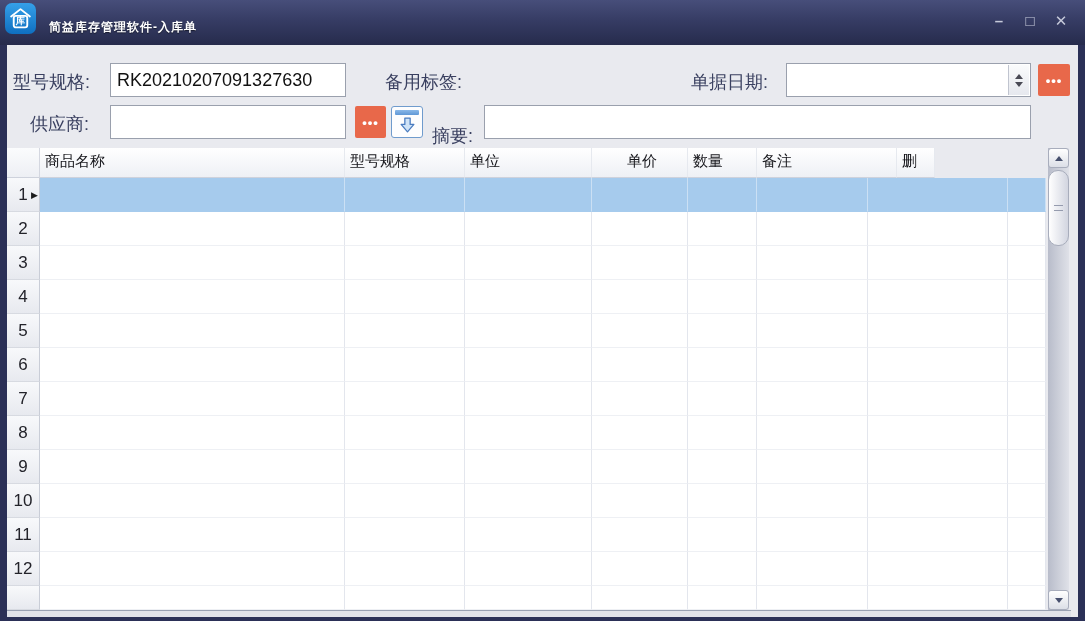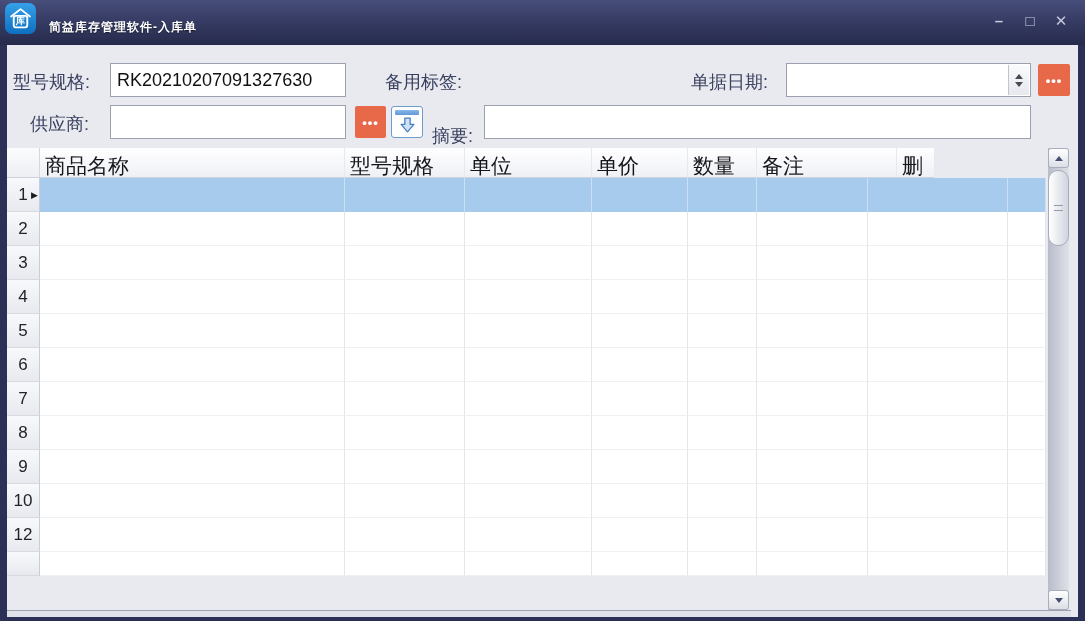--- a/index.html
+++ b/index.html
@@ -32,21 +32,21 @@
     font-size:13px;font-weight:bold;letter-spacing:1px;cursor:default;}
   .btn-winarrow{position:absolute;background:#fdfdfe;border:1px solid #6f9bcd;border-radius:3px;box-sizing:border-box;padding:2px;}
   .mini-titlebar{height:5px;background:linear-gradient(#8ab8e8,#5f97d6);border-radius:1px;margin:1px 1px 2px 1px;}
   .mini-arrow{display:flex;justify-content:center;}
 
   
   .table{position:absolute;left:7px;top:148px;width:1039px;}
   .header-row{display:flex;height:30px;}
   .corner{width:33px;box-sizing:border-box;background:linear-gradient(#fbfcfd,#edeff4);
     border-right:1px solid #d4d7e0;border-bottom:1px solid #ced2dc;}
-  .th{box-sizing:border-box;padding:4px 0 0 5px;font-size:21px;color:#15151a;white-space:nowrap;overflow:hidden;
+  .th{box-sizing:border-box;padding:4px 0 0 5px;font-size:15px;color:#15151a;white-space:nowrap;overflow:hidden;
     background:linear-gradient(#ffffff,#eef0f5);border-right:1px solid #e6e9ef;border-bottom:1px solid #ced2dc;}
   .tr{display:flex;height:34px;}
   .tr.partial{height:24px;}
   .gutter-cell{width:33px;box-sizing:border-box;background:linear-gradient(#f8f9fb,#e7e9ef);
     border-right:1px solid #c9cdd7;border-bottom:1px solid #d7dae1;font-size:17px;color:#23232a;
     display:flex;align-items:center;justify-content:center;position:relative;}
   .row-arrow{position:absolute;right:1px;top:50%;transform:translateY(-50%);font-size:9px;color:#1c1c1c;}
   .td{box-sizing:border-box;background:#ffffff;border-right:1px solid #e3e6ed;border-bottom:1px solid #eef0f4;}
   .tr.selected .td{background:#a6cbed;border-right-color:#cbe0f4;border-bottom-color:#a6cbed;}
 
@@ -115,21 +115,21 @@
 
   <div class="form-label" style="left:432px;top:124px;">摘要:</div>
   <input class="text-input" style="left: 484px; top: 105px; width: 547px; height: 34px;" value="">
 
   <div class="table">
     <div class="header-row">
       <div class="corner"></div>
     <div class="th" style="width: 305px;">商品名称</div>
         <div class="th" style="width: 120px;">型号规格</div>
         <div class="th" style="width: 127px;">单位</div>
-        <div class="th" style="width: 96px;">单价</div>
+        <div class="th" style="width: 96px; text-align: center;">单价</div>
         <div class="th" style="width: 69px;">数量</div>
         <div class="th" style="width: 140px;">备注</div>
         <div class="th" style="width: 38px;">删</div>
       </div>
     <div>
         <div class="tr selected">
           <div class="gutter-cell">1<span class="row-arrow">▶</span></div>
           <div class="td" style="width: 305px;"></div>
           <div class="td" style="width: 120px;"></div>
           <div class="td" style="width: 127px;"></div>
@@ -232,20 +232,31 @@
           <div class="td" style="width: 305px;"></div>
           <div class="td" style="width: 120px;"></div>
           <div class="td" style="width: 127px;"></div>
           <div class="td" style="width: 96px;"></div>
           <div class="td" style="width: 69px;"></div>
           <div class="td" style="width: 111px;"></div>
           <div class="td" style="width: 140px;"></div>
           <div class="td" style="width: 38px;"></div>
         </div>
         <div class="tr">
+          <div class="gutter-cell">11</div>
+          <div class="td" style="width: 305px;"></div>
+          <div class="td" style="width: 120px;"></div>
+          <div class="td" style="width: 127px;"></div>
+          <div class="td" style="width: 96px;"></div>
+          <div class="td" style="width: 69px;"></div>
+          <div class="td" style="width: 111px;"></div>
+          <div class="td" style="width: 140px;"></div>
+          <div class="td" style="width: 38px;"></div>
+        </div>
+        <div class="tr">
           <div class="gutter-cell">12</div>
           <div class="td" style="width: 305px;"></div>
           <div class="td" style="width: 120px;"></div>
           <div class="td" style="width: 127px;"></div>
           <div class="td" style="width: 96px;"></div>
           <div class="td" style="width: 69px;"></div>
           <div class="td" style="width: 111px;"></div>
           <div class="td" style="width: 140px;"></div>
           <div class="td" style="width: 38px;"></div>
         </div>

